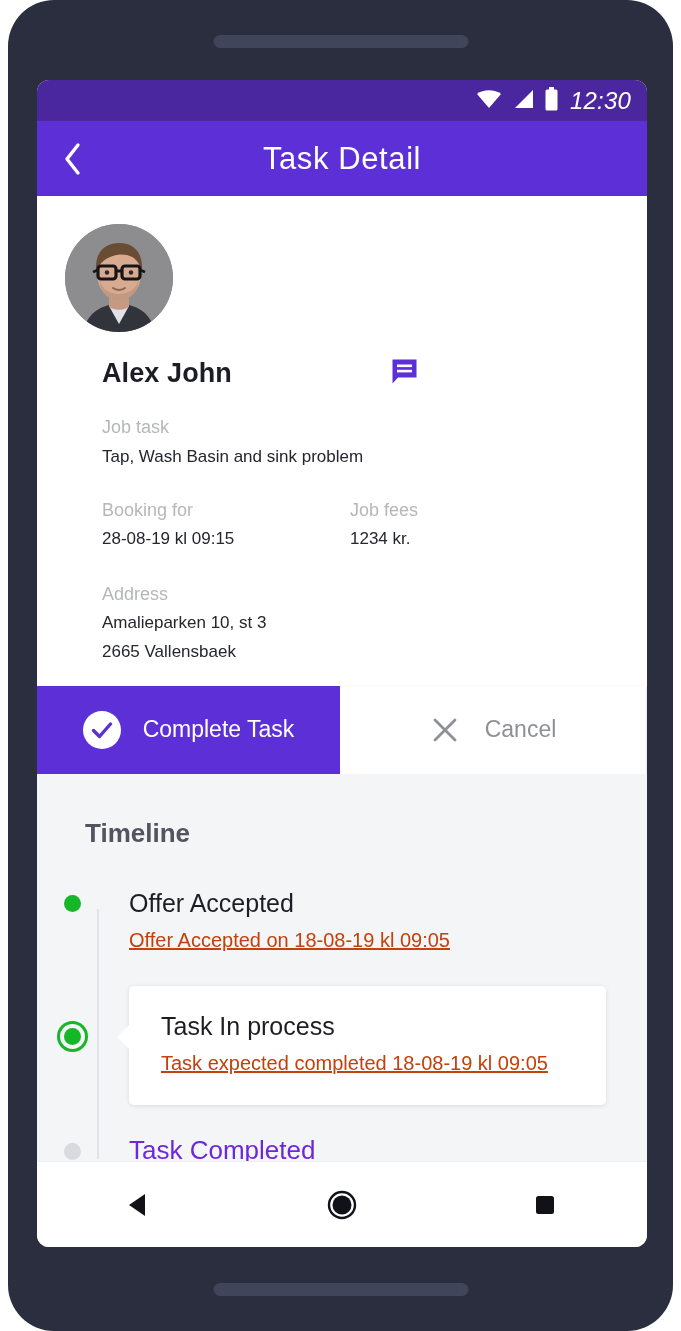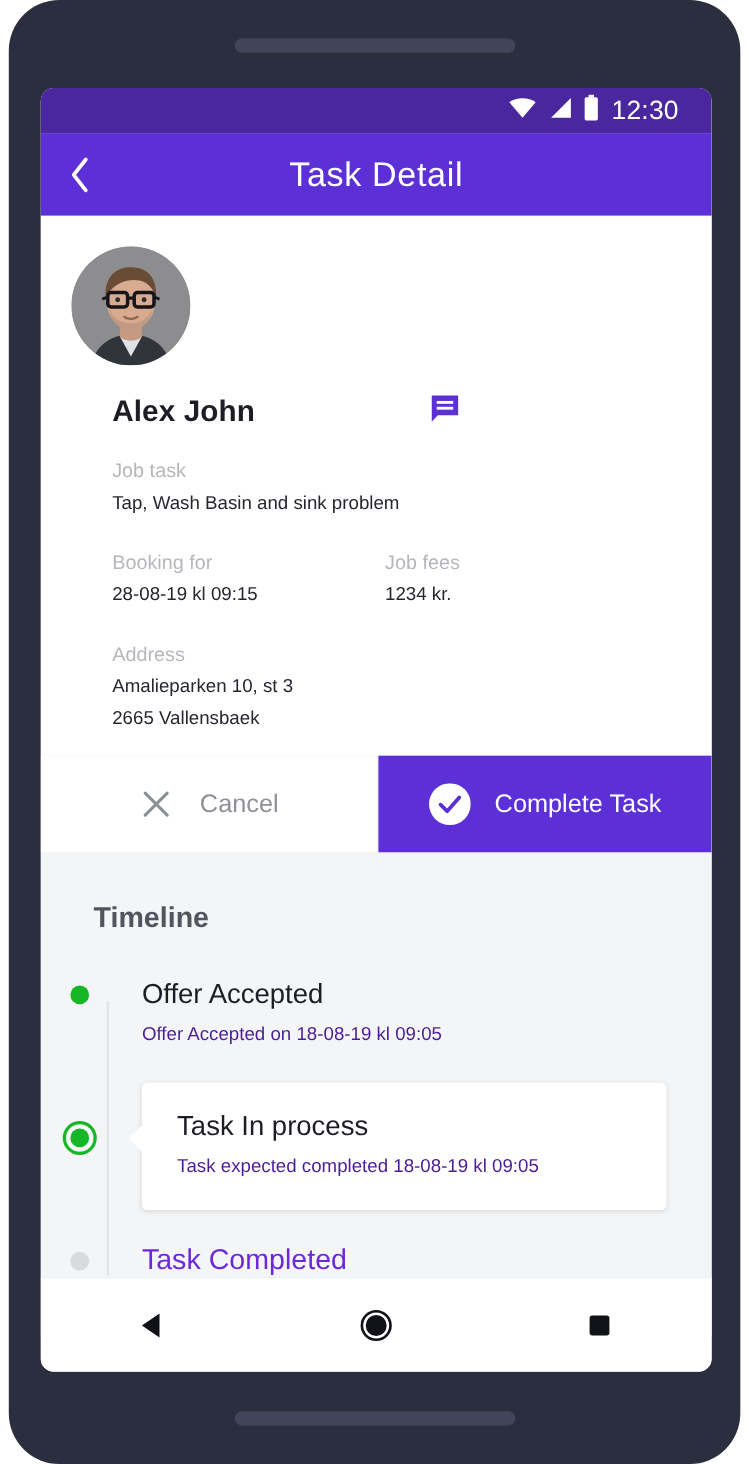--- a/index.html
+++ b/index.html
@@ -47,22 +47,23 @@
   }
 
   
   #status-bar {
     position: relative;
     height: 41px;
     background: #4b279f;
     display: flex;
     align-items: center;
     justify-content: flex-end;
-    padding-right: 30px;
+    padding-right: 16px;
     gap: 9px;
+    font-style: italic;
   }
   #status-time {
     color: #ffffff;
     font-size: 24px;
     letter-spacing: .2px;
     margin-left: 2px;
   }
 
   
   #app-bar {
@@ -229,23 +230,24 @@
   }
   .dot.pending { background: #d9dadd; }
 
   .tl-body { flex: 1; padding-right: 10px; }
   .tl-title {
     font-size: 25px;
     color: #1d1d26;
     font-weight: 400;
   }
   .tl-sub {
-    font-size: 17px;
-    color: #4c1d95;
+    font-size: 20px;
+    color: #c2410c;
     margin-top: 11px;
+    text-decoration: underline;
   }
   .tl-title.muted { color: #6d28d9; font-size: 26px; }
 
   
   #tl-item-accepted { margin-bottom: 34px; margin-top: 28px; }
   #tl-item-accepted .tl-body { padding-left: 22px; }
 
   
   #tl-item-inprocess { margin-bottom: 30px; }
   #tl-card {
@@ -389,32 +391,32 @@
             <div class="field-label">Address</div>
             <div class="field-value">Amalieparken 10, st 3</div>
             <div class="field-value">2665 Vallensbaek</div>
           </div>
 
         </div>
       </div>
     </div>
 
     <div id="action-bar">
-      <div id="cancel-button">
-        <svg width="30" height="30" viewBox="0 0 30 30">
-          <path d="M5 5 L25 25 M25 5 L5 25" stroke="#8e9097" stroke-width="2.8" stroke-linecap="round"></path>
-        </svg>
-        <span id="cancel-label">Cancel</span>
-      </div>
       <div id="complete-button">
         <svg width="38" height="38" viewBox="0 0 38 38">
           <circle cx="19" cy="19" r="19" fill="#ffffff"></circle>
           <path d="M10.5 19.5 L16.5 25.5 L27.5 13" fill="none" stroke="#5c30d6" stroke-width="3.4" stroke-linecap="round" stroke-linejoin="round"></path>
         </svg>
         <span id="complete-label">Complete Task</span>
+      </div>
+      <div id="cancel-button">
+        <svg width="30" height="30" viewBox="0 0 30 30">
+          <path d="M5 5 L25 25 M25 5 L5 25" stroke="#8e9097" stroke-width="2.8" stroke-linecap="round"></path>
+        </svg>
+        <span id="cancel-label">Cancel</span>
       </div>
     </div>
 
     <div id="timeline-section">
       <div id="timeline-heading">Timeline</div>
 
       <div id="timeline-list">
         <div id="timeline-rail"></div>
 
         <div class="timeline-item" id="tl-item-accepted">

